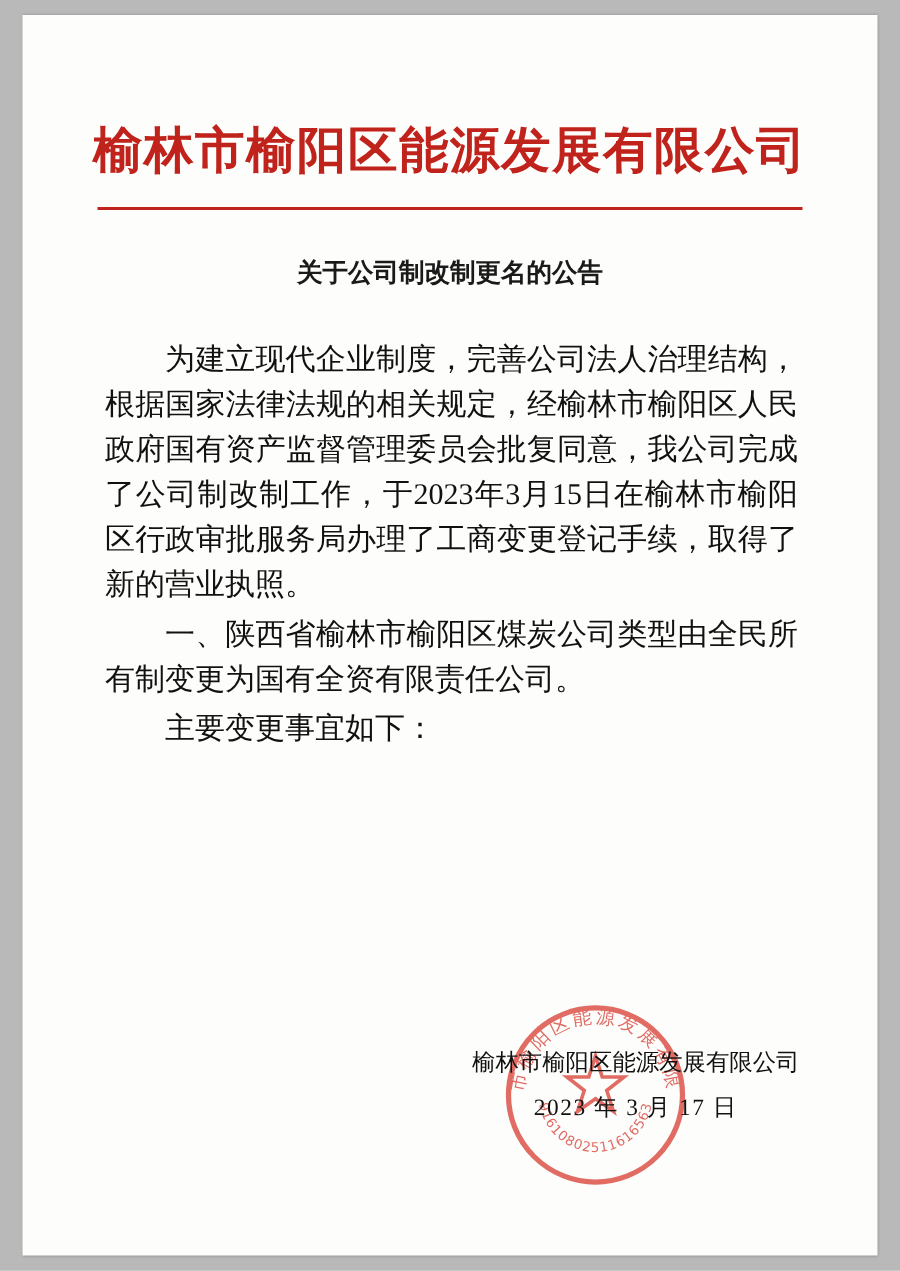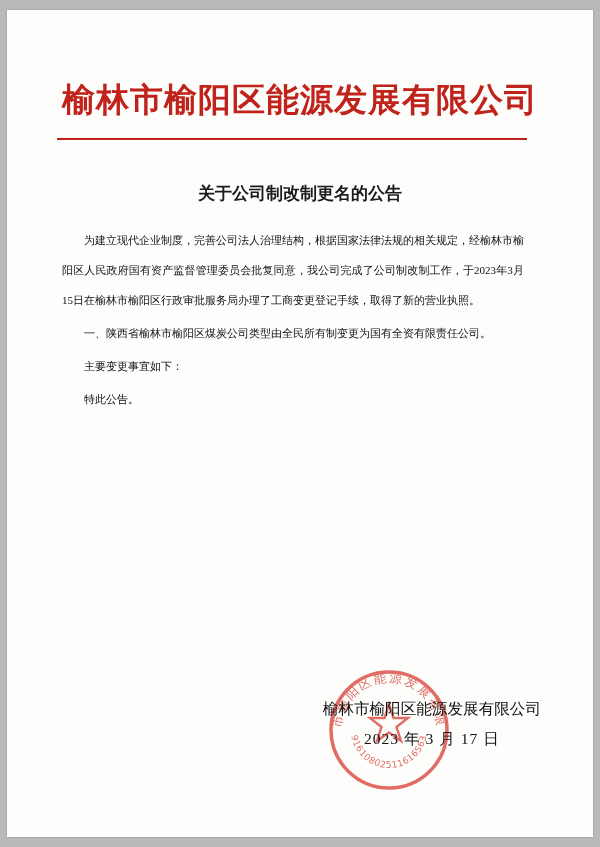--- a/index.html
+++ b/index.html
@@ -16,21 +16,20 @@
     align-items: flex-start;
   }
   .page {
     position: relative;
     width: 570px;
     height: 827px;
     margin-top: 10px;
     background: #fdfdfb;
     box-shadow: 0 0 2px rgba(0,0,0,0.25);
     overflow: hidden;
-    padding-left: 16px;
   }
   .doc-title {
     position: absolute;
     top: 68px;
     left: 0;
     width: 100%;
     text-align: center;
     font-family: "DejaVu Serif", serif;
     font-weight: bold;
     font-size: 33px;
@@ -49,28 +48,27 @@
   .subtitle {
     position: absolute;
     top: 160px;
     left: 0;
     width: 100%;
     text-align: center;
     font-family: "DejaVu Serif", serif;
     font-weight: bold;
     font-size: 17px;
     color: #1a1a1a;
-    margin-top: 12px;
   }
   .body-text {
     position: absolute;
     top: 215px;
     left: 55px;
     width: 462px;
-    font-size: 11px;
+    font-size: 20px;
     line-height: 30px;
     color: #111;
     text-align: justify;
     text-justify: inter-ideograph;
   }
   .body-text p {
     margin: 0 0 3px 0;
     text-indent: 2em;
   }
   .signature {
@@ -102,21 +100,20 @@
   <div class="doc-title">榆林市榆阳区能源发展有限公司</div>
 
   <div class="rule"></div>
 
   <div class="subtitle">关于公司制改制更名的公告</div>
 
   <div class="body-text">
     <p>为建立现代企业制度，完善公司法人治理结构，根据国家法律法规的相关规定，经榆林市榆阳区人民政府国有资产监督管理委员会批复同意，我公司完成了公司制改制工作，于2023年3月15日在榆林市榆阳区行政审批服务局办理了工商变更登记手续，取得了新的营业执照。</p>
     <p>一、陕西省榆林市榆阳区煤炭公司类型由全民所有制变更为国有全资有限责任公司。</p>
     <p>主要变更事宜如下：</p>
-    <p>特此公告。</p>
   </div>
 
   <div class="seal">
     <svg width="132" height="132" viewBox="0 0 132 132" xmlns="http://www.w3.org/2000/svg">
       <defs>
         <path id="sealArcTop" d="M 18,66 A 48,48 0 0 1 114,66"></path>
         <path id="sealArcBottom" d="M 28,66 A 38,38 0 0 0 104,66"></path>
       </defs>
       <circle cx="66" cy="66" r="58" fill="none" stroke="#d5352b" stroke-width="3.5"></circle>
       <g fill="#d5352b">

